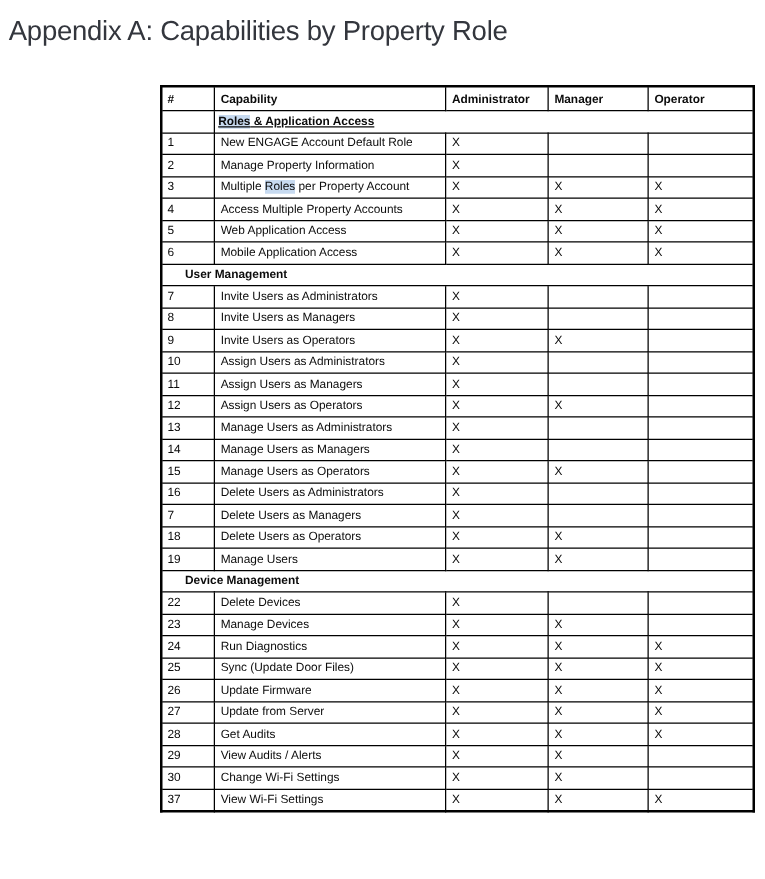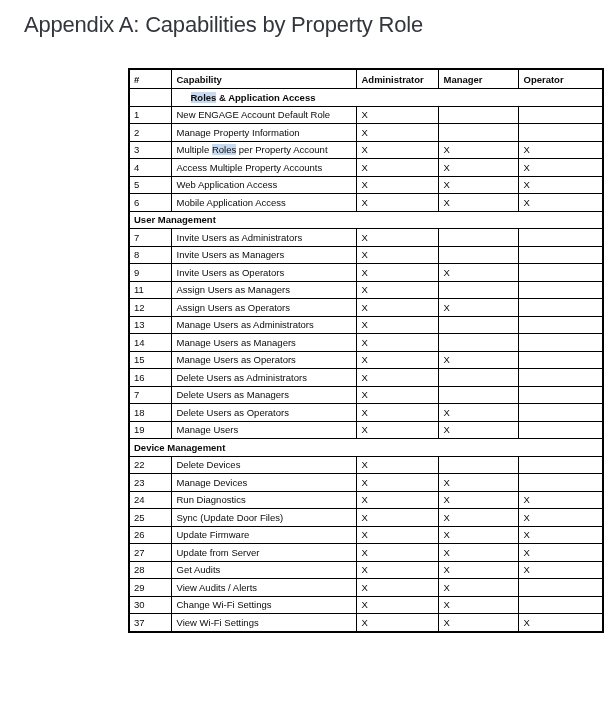--- a/index.html
+++ b/index.html
@@ -11,21 +11,21 @@
     position: relative;
     width: 612px;
     height: 703px;
     background: #ffffff;
     font-family: "Liberation Sans", "DejaVu Sans", sans-serif;
     color: #111111;
     overflow: hidden;
   }
   .title {
     position: absolute;
-    left: 24px;
+    left: 7px;
     top: 12px;
     font-size: 22px;
     font-weight: 400;
     letter-spacing: -0.2px;
     color: var(--title-color, #33363d);
     white-space: nowrap;
   }
   table.cap-table {
     position: absolute;
     left: 128px;
@@ -49,24 +49,25 @@
   }
   .cap-table th {
     font-weight: bold;
     height: 18px;
   }
   .cap-table td.num, .cap-table th.num {
     padding-left: 4px;
   }
   .cap-table td.section-label {
     font-weight: bold;
-    padding-left: 4px;
+    padding-left: 18px;
   }
   .cap-table td.section-label.indent {
-    padding-left: 19px;
+    padding-left: 3px;
+    text-decoration: underline;
   }
   .hl {
     background: var(--hl-color, #c7daf0);
   }
 </style>
 </head>
 <body>
 
 <div class="page">
   <div class="title">Appendix A: Capabilities by Property Role</div>
@@ -153,20 +154,27 @@
           <td class="mark"></td>
         </tr>
         <tr>
           <td class="num">9</td>
           <td>Invite Users as Operators</td>
           <td class="mark">X</td>
           <td class="mark">X</td>
           <td class="mark"></td>
         </tr>
         <tr>
+          <td class="num">10</td>
+          <td>Assign Users as Administrators</td>
+          <td class="mark">X</td>
+          <td class="mark"></td>
+          <td class="mark"></td>
+        </tr>
+        <tr>
           <td class="num">11</td>
           <td>Assign Users as Managers</td>
           <td class="mark">X</td>
           <td class="mark"></td>
           <td class="mark"></td>
         </tr>
         <tr>
           <td class="num">12</td>
           <td>Assign Users as Operators</td>
           <td class="mark">X</td>

